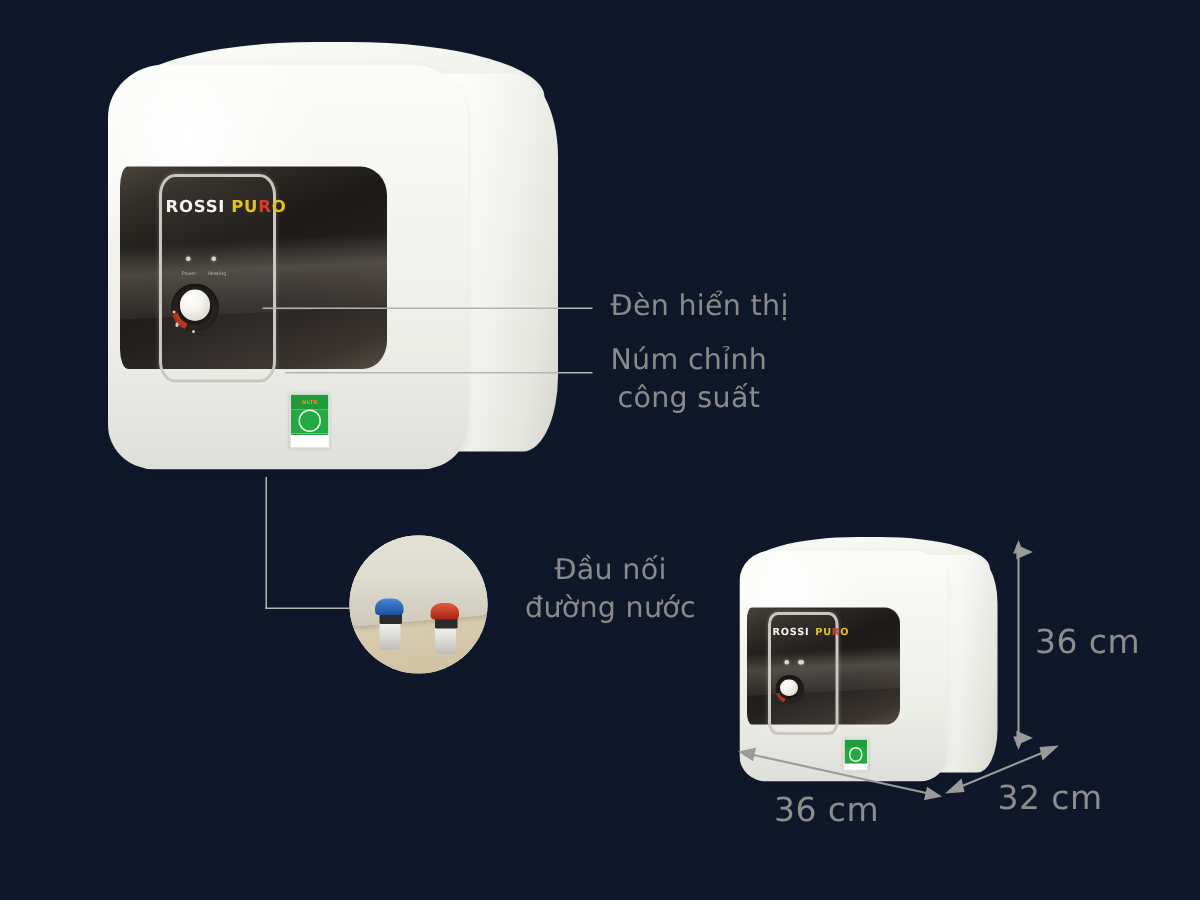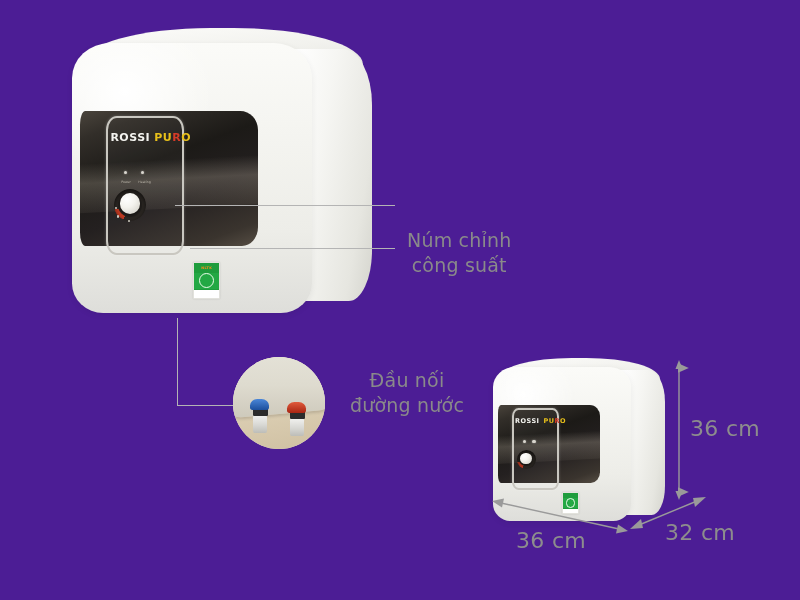--- a/index.html
+++ b/index.html
@@ -8,21 +8,21 @@
     padding: 0;
     background: #ffffff;
   }
   body {
     font-family: "DejaVu Sans", "Liberation Sans", sans-serif;
   }
   #stage {
     position: relative;
     width: 800px;
     height: 600px;
-    background: #4c1d95;
+    background: #0f172a;
     overflow: hidden;
   }
 
   
   .callout {
     position: absolute;
     color: #8a8a8a;
     font-size: 19px;
     line-height: 25px;
     white-space: nowrap;
@@ -365,20 +365,23 @@
       </div>
     </div>
   </div>
 
   <div class="leader-h" style="left:175px; top:205px; width:220px;"></div>
   <div class="leader-h" style="left:190px; top:248px; width:205px;"></div>
 
   <div class="leader-v" style="left:177px; top:318px; height:88px;"></div>
   <div class="leader-h" style="left:177px; top:405px; width:56px;"></div>
 
+  <div class="callout" style="left:407px; top:192px;">
+    <div>Đèn hiển thị</div>
+  </div>
 
   <div class="callout center" style="left:350px; top:368px;">
     <div>Đầu nối</div>
     <div>đường nước</div>
   </div>
 
   <div class="callout center" style="left:407px; top:228px;">
     <div>Núm chỉnh</div>
     <div>công suất</div>
   </div>

